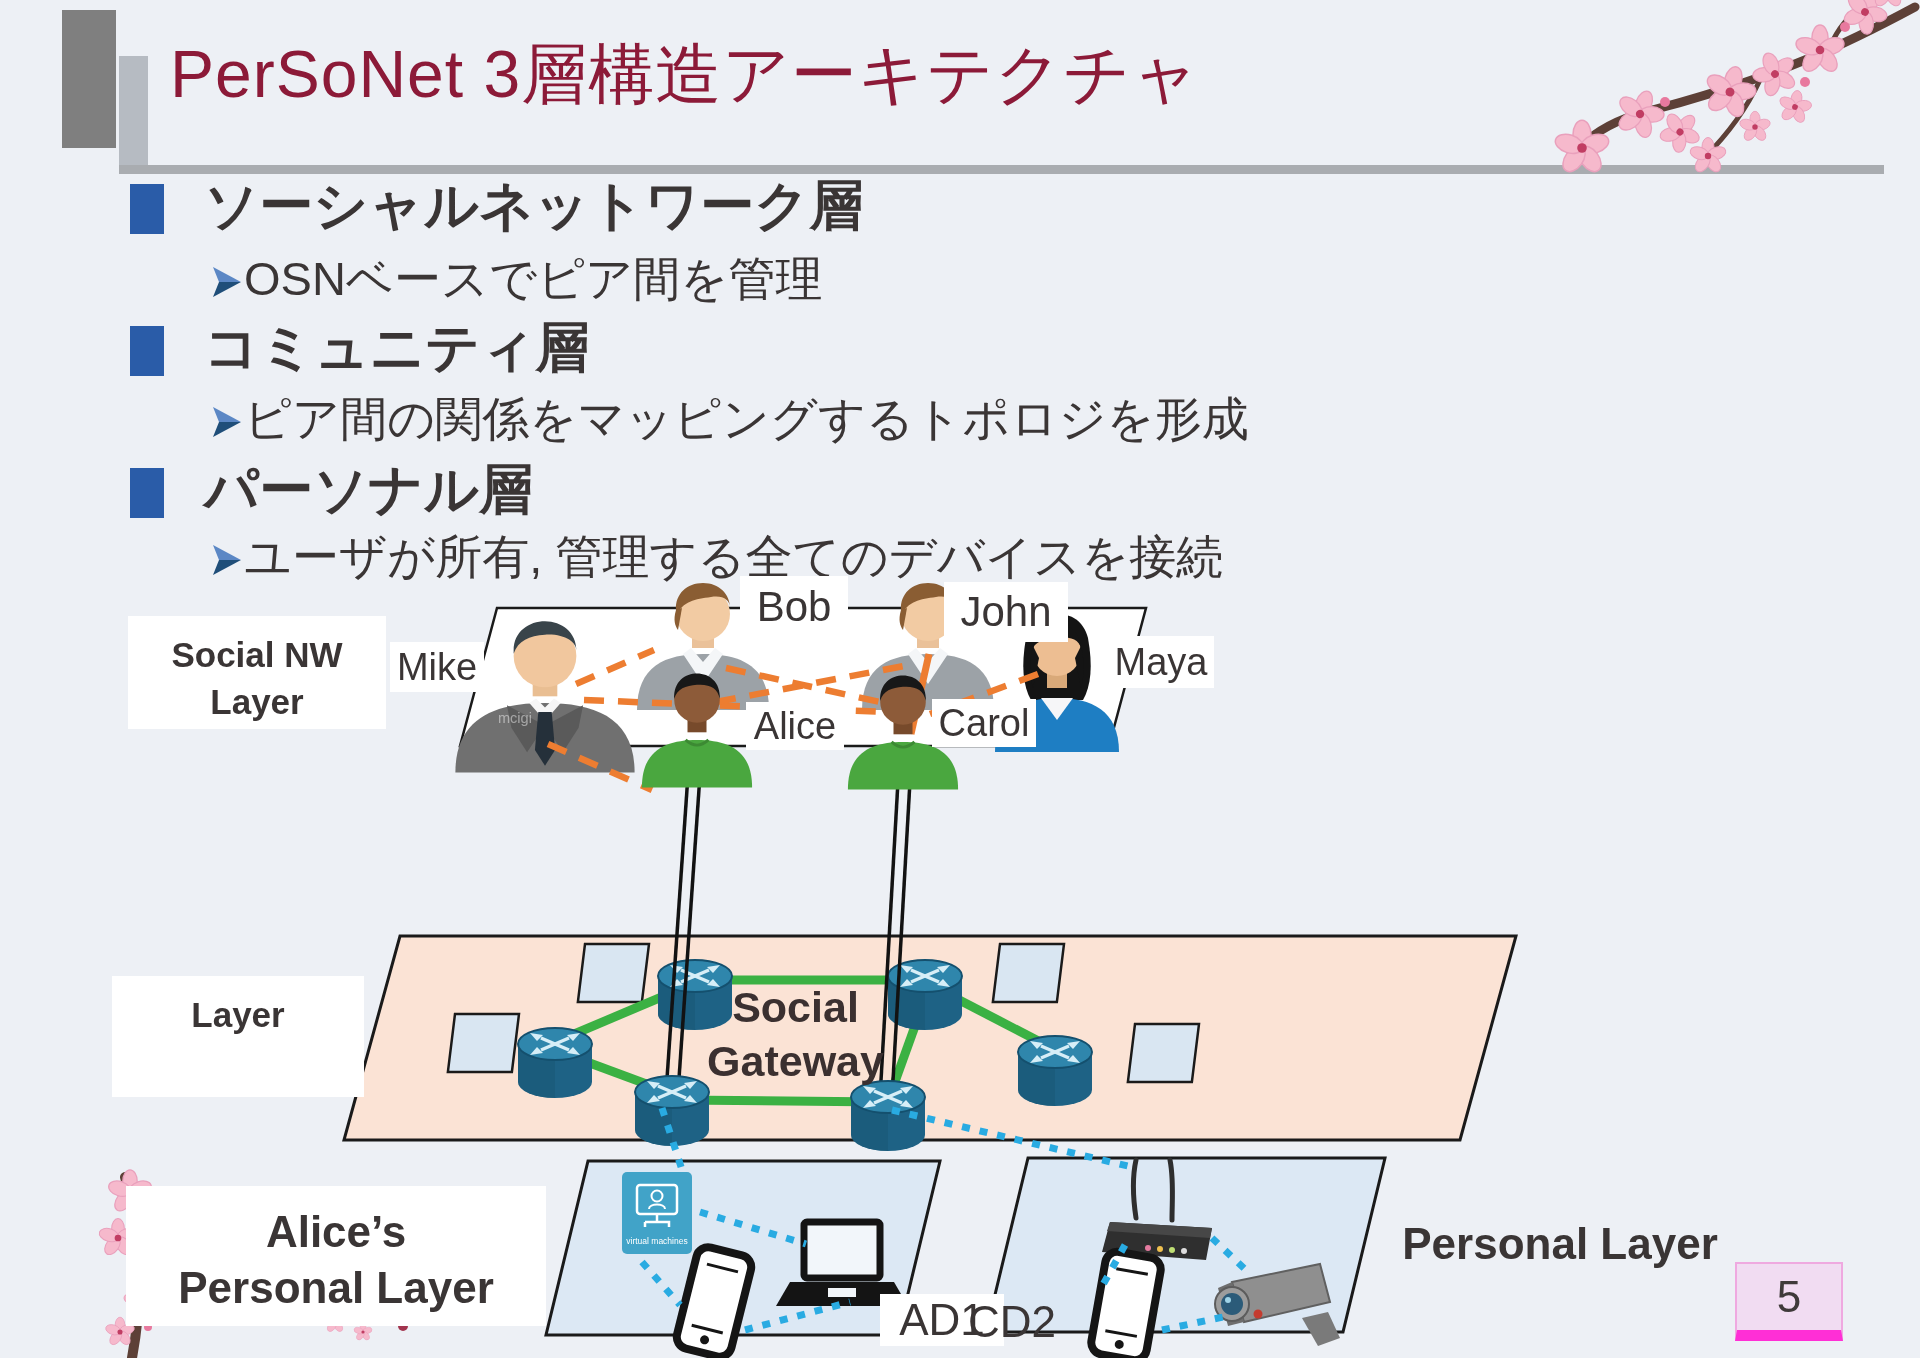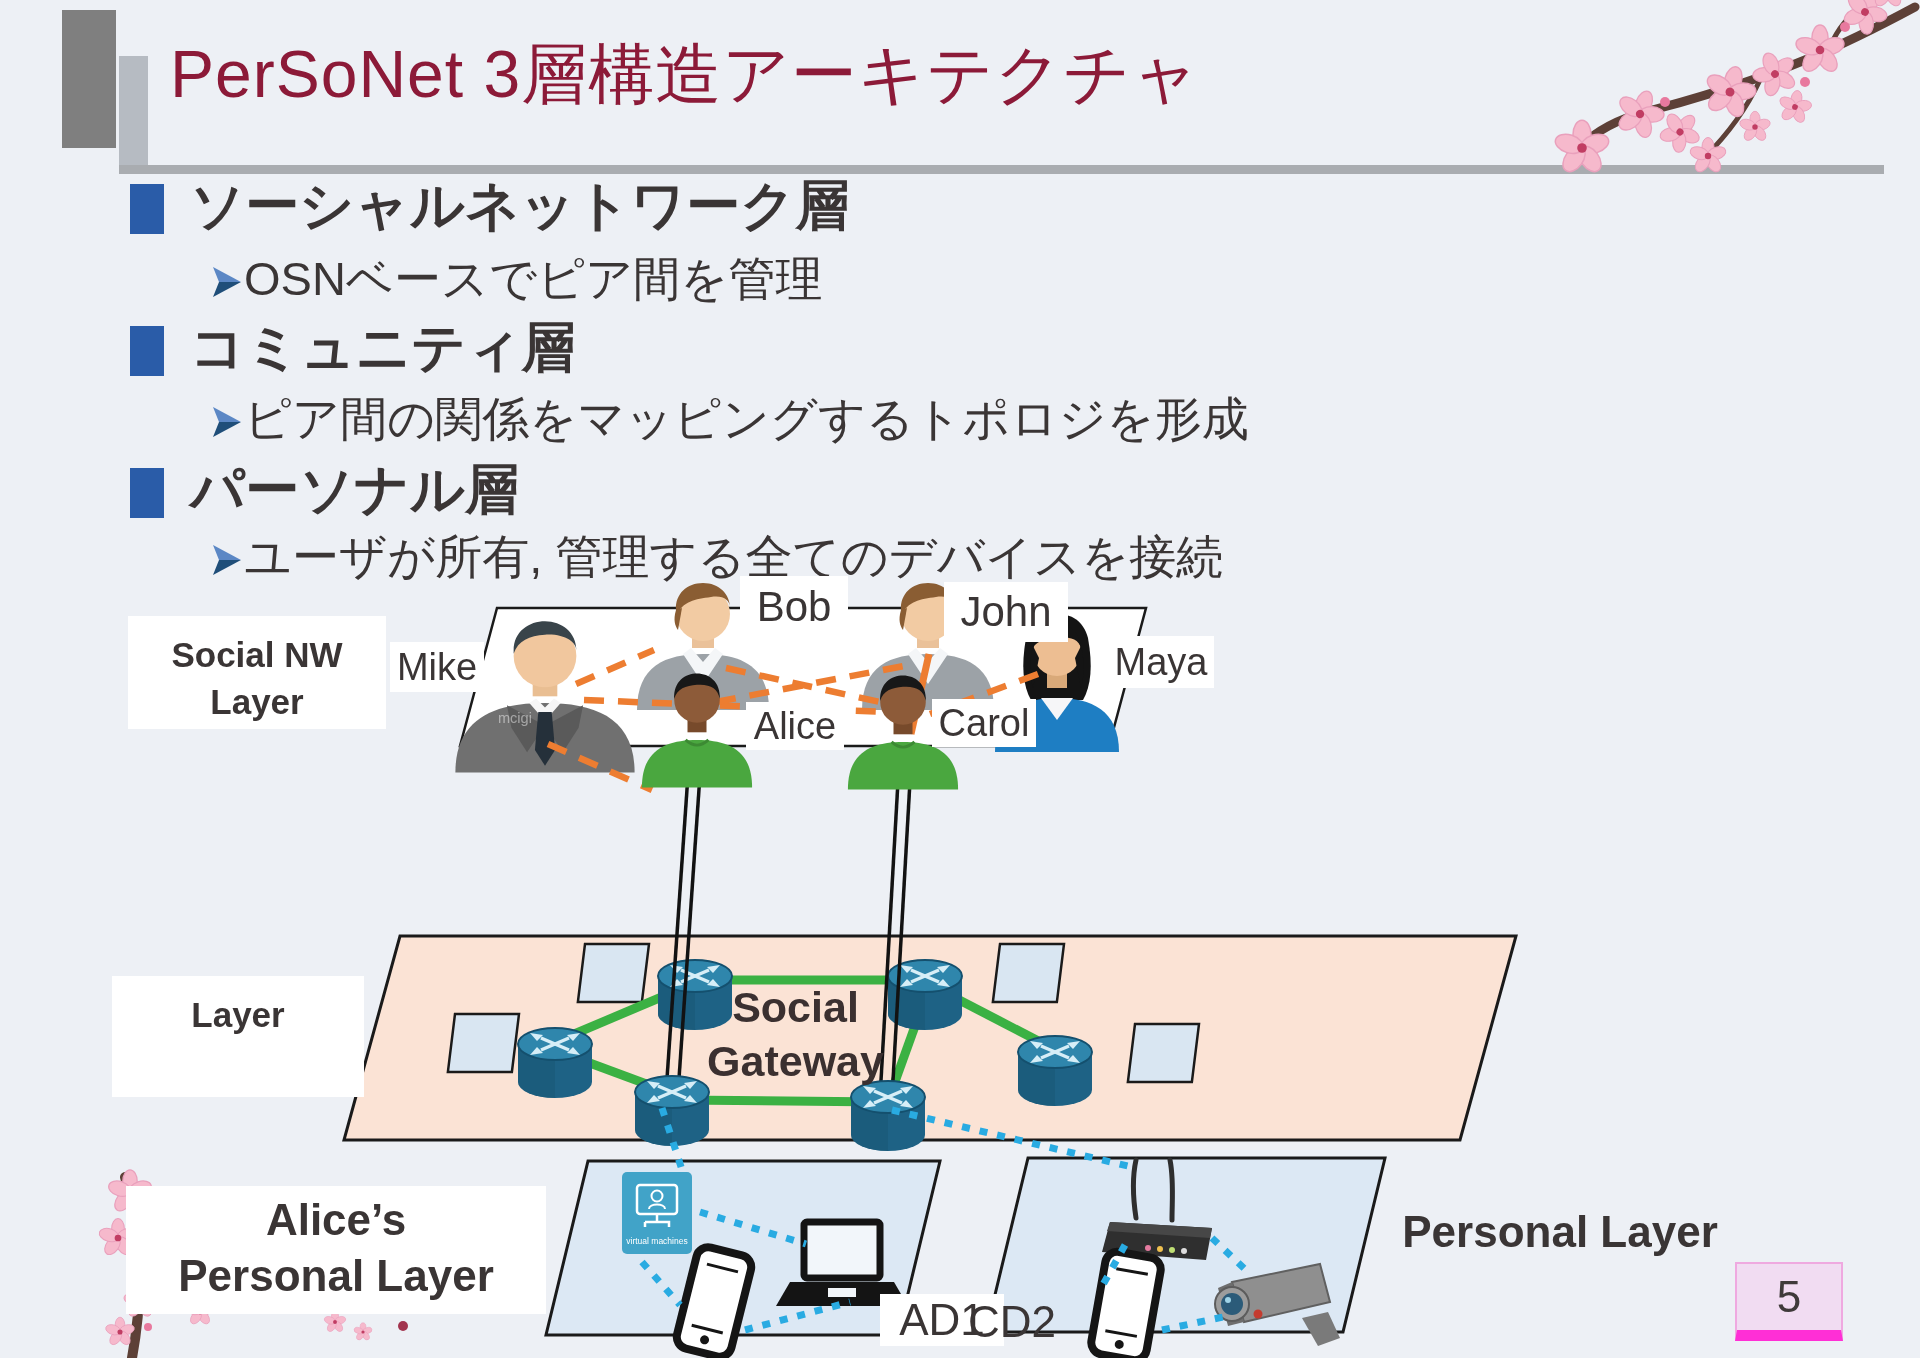--- a/index.html
+++ b/index.html
@@ -5,34 +5,34 @@
   html,body{margin:0;padding:0;background:#E7EAF0;}
   .slide{position:relative;width:1920px;height:1358px;background:#EDF0F5;overflow:hidden;
          font-family:"Liberation Sans","DejaVu Sans",sans-serif;color:#3A3535;}
   .abs{position:absolute;}
   
   .bar-dark{left:62px;top:10px;width:54px;height:138px;background:#7F7F7F;}
   .bar-light{left:119px;top:56px;width:29px;height:112px;background:#B6BBC2;}
   .hrule{left:119px;top:165px;width:1765px;height:9px;background:#A9ACB0;}
   .title{left:170px;top:30px;margin:0;font-size:66px;font-weight:500;letter-spacing:1px;color:#8C1A38;white-space:nowrap;}
   
-  .h-row{position:absolute;left:130px;display:flex;align-items:center;gap:26px;}
+  .h-row{position:absolute;left:130px;display:flex;align-items:center;gap:40px;}
   .sq{width:34px;height:50px;background:#2A5CA8;flex:none;margin-top:4px;}
   .h-text{font-size:54px;font-weight:bold;color:#3A3535;white-space:nowrap;}
   .s-row{position:absolute;left:212px;display:flex;align-items:center;}
   .arr{flex:none;margin-top:4px;}
   .s-text{font-size:47px;color:#3A3535;white-space:nowrap;}
   
   .diagram{left:0;top:0;width:1920px;height:1358px;}
   
   .wlabel{position:absolute;background:#FFFFFF;color:#3A3535;text-align:center;white-space:nowrap;}
   .tlabel{position:absolute;background:transparent;color:#3A3535;text-align:center;white-space:nowrap;}
   .name{font-size:38px;}
   .layer-small{font-size:35px;font-weight:bold;line-height:47px;padding-top:15px;}
-  .layer-big{font-size:44px;font-weight:bold;line-height:56px;padding-top:6px;}
+  .layer-big{font-size:44px;font-weight:bold;line-height:56px;padding-top:18px;}
   .gateway{font-size:43px;font-weight:bold;line-height:54px;color:#3B3030;}
   .devid{font-size:44px;}
   
   .pagebox{left:1735px;top:1262px;width:104px;height:66px;background:#F1DCF2;
            border:2px solid #EFA9E0;border-bottom:11px solid #FF2FD6;
            display:flex;align-items:center;justify-content:center;font-size:44px;color:#3F3A3A;}
 </style>
 </head>
 <body>
 

